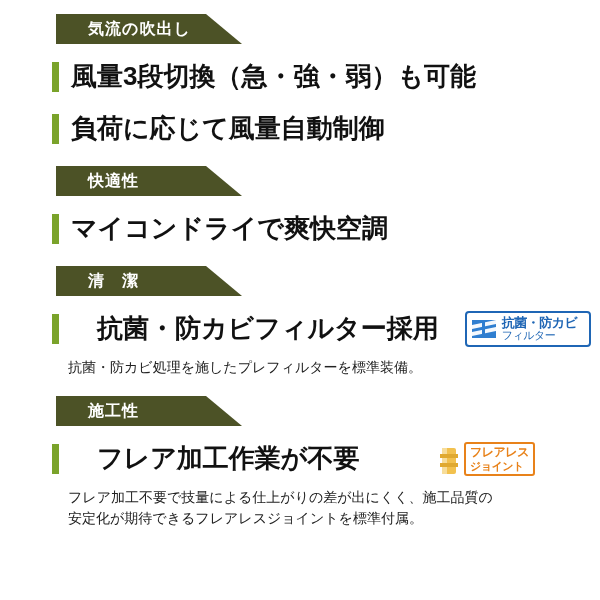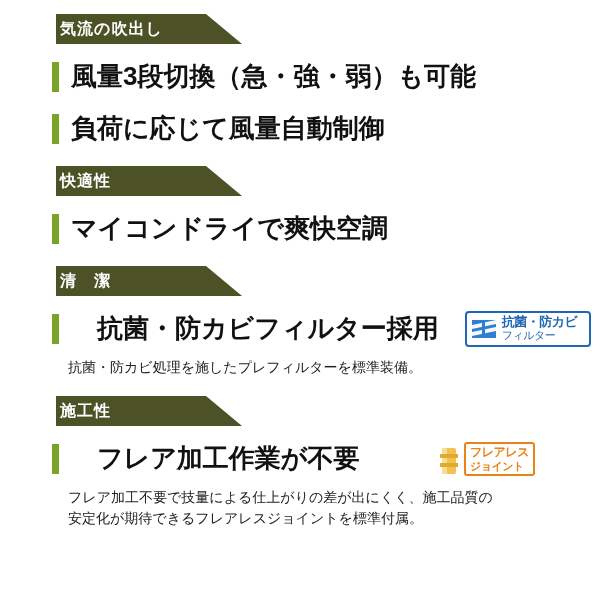--- a/index.html
+++ b/index.html
@@ -51,21 +51,21 @@
     border-width: 0 36px 30px 0;
     border-color: transparent transparent #4c5226 transparent;
   }
   .ribbon .ribbon-label {
     position: relative;
     z-index: 2;
     color: #ffffff;
     font-size: 16px;
     font-weight: bold;
     letter-spacing: 1px;
-    padding-left: 4px;
+    padding-left: 32px;
     line-height: 30px;
     white-space: nowrap;
     font-family: Liberation Serif, serif;
   }
 
   
   .bullet-row {
     display: flex;
     align-items: center;
     margin: 14px 0 0 30px;
@@ -131,21 +131,20 @@
     display: flex;
     flex-direction: column;
     line-height: 1.05;
   }
   .filter-badge .fb-line1 {
     color: #1f66b5;
     font-size: 13px;
     font-weight: bold;
     letter-spacing: -0.5px;
     white-space: nowrap;
-    font-family: Liberation Mono, monospace;
   }
   .filter-badge .fb-line2 {
     color: #1f66b5;
     font-size: 11px;
     font-weight: normal;
     letter-spacing: -0.5px;
     white-space: nowrap;
   }
 
   

